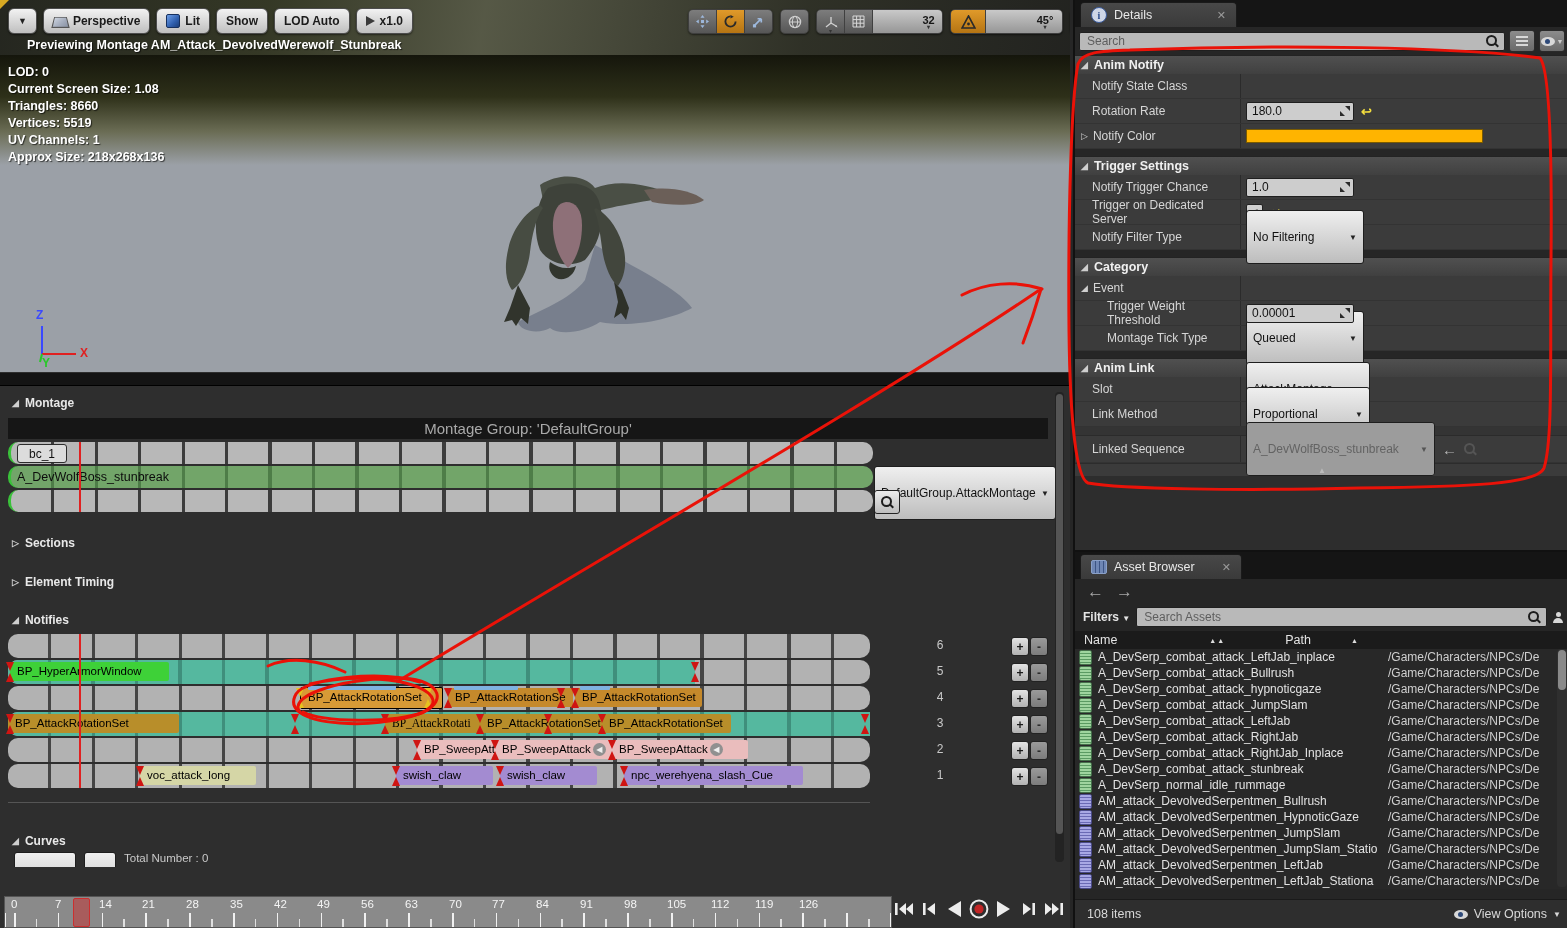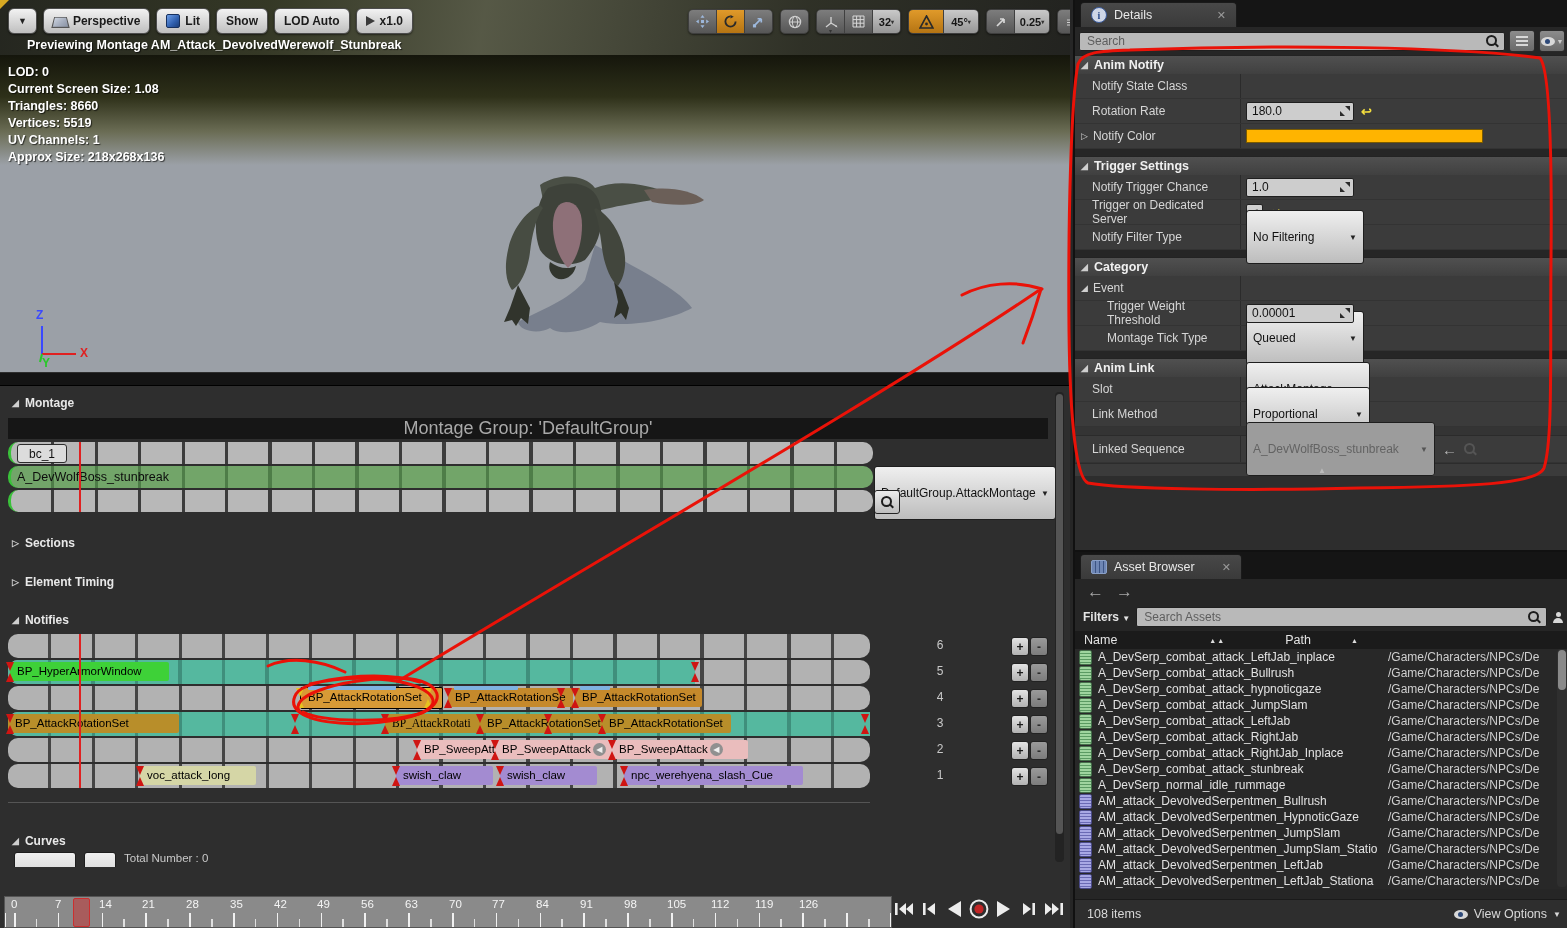--- a/index.html
+++ b/index.html
@@ -20,33 +20,33 @@
   .vbtn .tri{font-size:9px;color:#222;}
   .cube{width:12px;height:12px;background:linear-gradient(135deg,#6fa0e8 0%,#2f5fae 60%,#1c3e78 100%);
         border:1px solid #16305e;border-radius:2px;}
   .persp-ic{width:13px;height:11px;background:linear-gradient(135deg,#cfd6e2,#8a93a5);
         border:1px solid #555;transform:perspective(20px) rotateX(35deg);}
   .play-ic{width:0;height:0;border-left:9px solid #3a3a3a;border-top:5px solid transparent;border-bottom:5px solid transparent;}
   .tbgroup{display:inline-flex;border:1px solid #3e3e3e;border-radius:5px;overflow:hidden;box-shadow:0 1px 2px rgba(0,0,0,.5);}
   .tbseg{width:27px;height:23px;display:flex;align-items:center;justify-content:center;
          background:linear-gradient(#7d7d7d,#565656);border-right:1px solid #404040;color:#ddd;}
   .tbseg:last-child{border-right:none;}
-  .tbseg.light{background:linear-gradient(#c9c9c9,#969696);color:#161616;font-weight:bold;font-size:11px;flex-direction:row;line-height:10px;}
+  .tbseg.light{background:linear-gradient(#c9c9c9,#969696);color:#161616;font-weight:bold;font-size:11px;flex-direction:column;line-height:10px;padding-left:42px;}
   .tbseg.orange{background:linear-gradient(#e09a2a,#b57413);}
   .tbseg.wide{width:34px;}
   .seg-caret{font-size:6px;color:#333;line-height:4px;}
   .stats{left:8px;top:64px;color:#fff;font-weight:bold;font-size:12.5px;line-height:17px;
          text-shadow:1px 1px 1px rgba(0,0,0,.65);}
   .preview-txt{left:27px;top:38px;color:#fff;font-weight:bold;font-size:12.5px;text-shadow:1px 1px 1px rgba(0,0,0,.65);}
   
   .montage-panel{left:0;top:385px;width:1070px;height:543px;background:#2e2e2e;border-top:1px solid #000;}
   .sec-label{font-weight:bold;color:#e8e8e8;font-size:12px;display:flex;align-items:center;gap:6px;}
   .exp{font-size:9px;color:#cfcfcf;}
   .groupbar{left:8px;top:32px;width:1040px;height:21px;background:#161616;color:#a9a9a9;
-            display:flex;align-items:center;justify-content:center;font-size:18px;}
+            display:flex;align-items:center;justify-content:center;font-size:15px;}
   .segrow{height:22px;border-radius:10px;border-left:3px solid #3ac13a;
     background:repeating-linear-gradient(90deg,#b8b8b8 0 40px,#3c3c3c 40px 43.5px);overflow:hidden;}
   .segrow.green{background:repeating-linear-gradient(90deg,#72a569 0 40px,#4e7d48 40px 43.5px);}
   .bc-box{left:6px;top:2px;width:48px;height:17px;background:#dcdcdc;border:1px solid #2c2c2c;border-radius:3px;
           color:#111;display:flex;align-items:center;justify-content:center;font-size:12px;}
   .rowlabel-dark{color:#0c0c0c;font-size:12.5px;line-height:22px;padding-left:6px;white-space:nowrap;}
   .dd{background:linear-gradient(#efefef,#bdbdbd);border:1px solid #1e1e1e;border-radius:3px;height:20px;
       display:flex;align-items:center;justify-content:space-between;padding:16px 6px;font-size:12px;color:#111;gap:4px;}
   .dd .ar{font-size:8px;color:#222;}
   .dd.disabled{background:#9c9c9c;color:#636363;}

